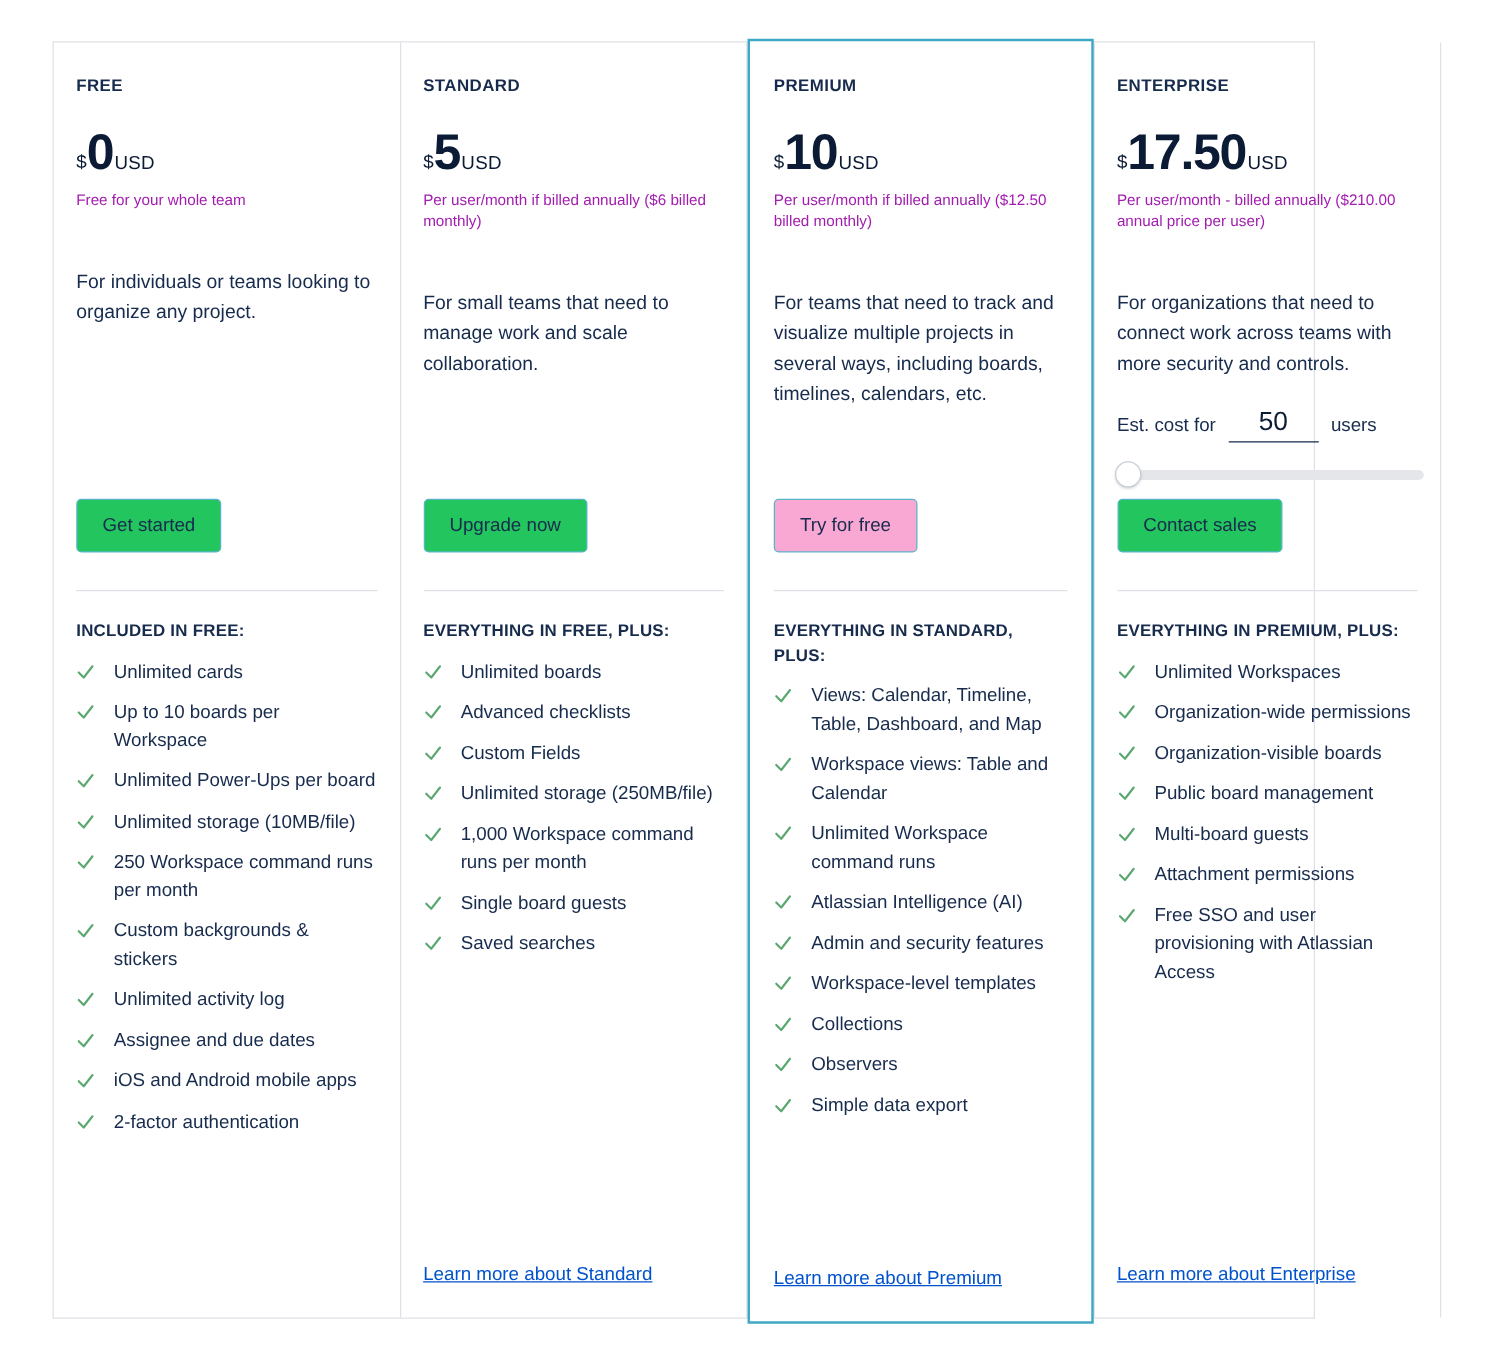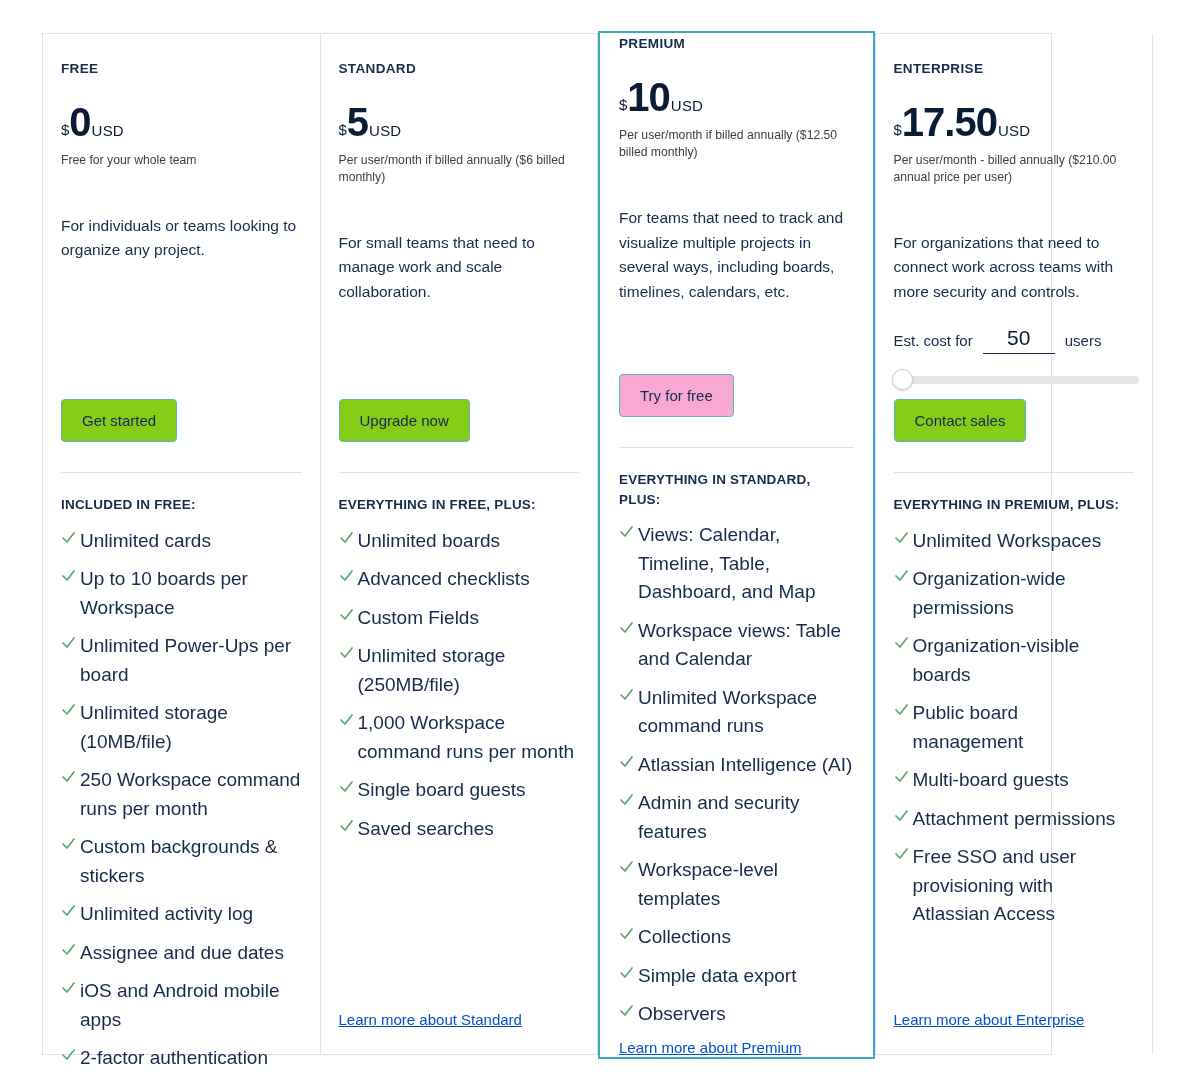--- a/index.html
+++ b/index.html
@@ -33,21 +33,21 @@
 
   .plan-col {
     position: relative;
     width: 277.5px;
     flex: 0 0 277.5px;
     border-right: 1px solid #dfe1e6;
     padding: 28px 18px 0 18px;
     display: flex;
     flex-direction: column;
   }
-  .plan-col:last-child { border-right: none; justify-content: center; }
+  .plan-col:last-child { border-right: none; }
 
   
   .plan-col.featured {
     position: absolute;
     left: 555px;
     top: -3px;
     width: 277px;
     height: 1028px;
     border: 2px solid #3fa8c3;
     background: #ffffff;
@@ -89,21 +89,21 @@
   .price-unit {
     font-size: 15px;
     color: #0b1b35;
     letter-spacing: 0.2px;
     margin-left: 1px;
   }
 
   .price-note {
     font-size: 12.2px;
     line-height: 1.45;
-    color: #404040;
+    color: #a21caf;
     margin-bottom: 20px;
     min-height: 18px;
   }
 
   .plan-desc {
     font-size: 15.5px;
     line-height: 1.58;
     color: #172b4d;
     margin-top: 24px;
   }
@@ -156,21 +156,21 @@
 
   
   .cta-area {
     margin-top: auto;
     padding-bottom: 0;
   }
   .cta-btn {
     display: inline-block;
     border: 1.5px solid #5ab4c9;
     border-radius: 4px;
-    background: #84cc16;
+    background: #22c55e;
     color: #172b4d;
     font-family: "Liberation Sans", sans-serif;
     font-size: 15px;
     padding: 13px 20px;
     cursor: pointer;
     line-height: 1;
   }
   .cta-btn.filled { background: #f9a8d4; }
 
   .divider {
@@ -186,23 +186,23 @@
     color: #172b4d;
     text-transform: uppercase;
     line-height: 1.45;
     margin-bottom: 12px;
   }
 
   .feature-list { list-style: none; }
   .feature-item {
     display: flex;
     align-items: flex-start;
-    gap: 4px;
+    gap: 15px;
     margin-bottom: 10px;
-    font-size: 19px;
+    font-size: 15px;
     line-height: 1.5;
     color: #172b4d;
   }
   .check-icon {
     flex: 0 0 auto;
     width: 15px;
     height: 21px;
     display: block;
   }
   .check-icon svg { display: block; }
@@ -576,29 +576,29 @@
                 </svg>
               </span>
               <span>Collections</span>
             </li>
           <li class="feature-item">
               <span class="check-icon">
                 <svg width="15" height="21" viewBox="0 0 15 21">
                   <path d="M2 11 L6 15 L13 6" fill="none" stroke="#5aa870" stroke-width="1.7" stroke-linecap="round" stroke-linejoin="round"></path>
                 </svg>
               </span>
+              <span>Observers</span>
+            </li>
+          <li class="feature-item">
+              <span class="check-icon">
+                <svg width="15" height="21" viewBox="0 0 15 21">
+                  <path d="M2 11 L6 15 L13 6" fill="none" stroke="#5aa870" stroke-width="1.7" stroke-linecap="round" stroke-linejoin="round"></path>
+                </svg>
+              </span>
               <span>Simple data export</span>
-            </li>
-          <li class="feature-item">
-              <span class="check-icon">
-                <svg width="15" height="21" viewBox="0 0 15 21">
-                  <path d="M2 11 L6 15 L13 6" fill="none" stroke="#5aa870" stroke-width="1.7" stroke-linecap="round" stroke-linejoin="round"></path>
-                </svg>
-              </span>
-              <span>Observers</span>
             </li>
         </ul>
         <a class="learn-link">Learn more about Premium</a>
       </div>
     </div>
 
   </div>
 </div>
 
 </body></html>

